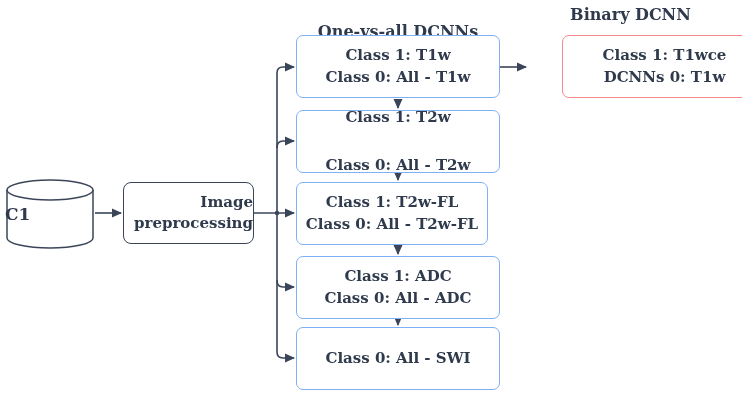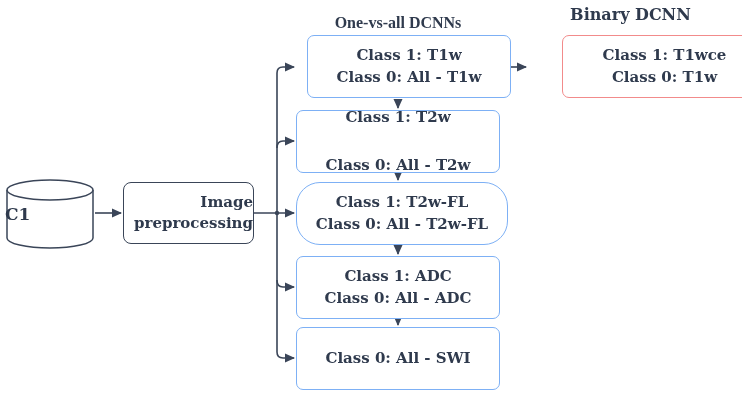--- a/index.html
+++ b/index.html
@@ -68,54 +68,54 @@
       <path d="M 277 213 L 277 352 Q 277 358 283 358 L 294 358" marker-end="url(#ah)"></path>
       <path d="M 500 67 L 526 67" marker-end="url(#ah)"></path>
       <path d="M 398 99 L 398 108" marker-end="url(#ah)"></path>
       <path d="M 398 174 L 398 180" marker-end="url(#ah)"></path>
       <path d="M 398 246 L 398 254" marker-end="url(#ah)"></path>
       <path d="M 398 320 L 398 325" marker-end="url(#ah)"></path>
       <circle cx="277" cy="213" r="2.2" fill="#3a4558" stroke="none"></circle>
     </g>
   </svg>
 
-  <div class="col-header" style="left:276px; top:14px; width:244px;font-family:Liberation Serif, serif;">One-vs-all DCNNs</div>
+  <div class="col-header" style="left:276px; top:22px; width:244px;">One-vs-all DCNNs</div>
   <div class="col-header" style="left:528px; top:5px; width:205px;">Binary DCNN</div>
 
   <div class="cyl" style="left:5px; top:178px; width:90px; height:72px;">
     <svg width="90" height="72" viewBox="0 0 90 72">
       <path d="M 2 12 L 2 60 A 43 10 0 0 0 88 60 L 88 12" fill="#ffffff" stroke="#3a4558" stroke-width="1.5"></path>
       <ellipse cx="45" cy="12" rx="43" ry="10" fill="#ffffff" stroke="#3a4558" stroke-width="1.5"></ellipse>
     </svg>
     <div class="cyl-label" style="top:26px;">C1</div>
   </div>
 
   <div class="node dark" style="left:123px; top:182px; width:131px; height:62px;align-items:flex-end;">
     <div>Image</div>
     <div>preprocessing</div>
   </div>
 
-  <div class="node blue" style="left:296px; top:35px; width:204px; height:63px;margin-left:11px;">
+  <div class="node blue" style="left:296px; top:35px; width:204px; height:63px;">
     <div>Class 1: T1w</div>
     <div>Class 0: All - T1w</div>
   </div>
   <div class="node blue" style="left:296px; top:110px; width:204px; height:63px;gap:27px;">
     <div>Class 1: T2w</div>
     <div>Class 0: All - T2w</div>
   </div>
-  <div class="node blue" style="left:296px; top:182px; width:212px; height:63px;border-radius:24px;">
+  <div class="node blue" style="left:296px; top:182px; width:192px; height:63px;">
     <div>Class 1: T2w-FL</div>
     <div>Class 0: All - T2w-FL</div>
   </div>
   <div class="node blue" style="left:296px; top:256px; width:204px; height:63px;">
     <div>Class 1: ADC</div>
     <div>Class 0: All - ADC</div>
   </div>
   <div class="node blue" style="left:296px; top:327px; width:204px; height:63px;">
     <div>Class 0: All - SWI</div>
   </div>
 
   <div class="node red" style="left:528px; top:35px; width:205px; height:63px;">
     <div>Class 1: T1wce</div>
-    <div>Class 0: T1w</div>
+    <div>DCNNs 0: T1w</div>
   </div>
 
 </div>
 
 </body></html>

